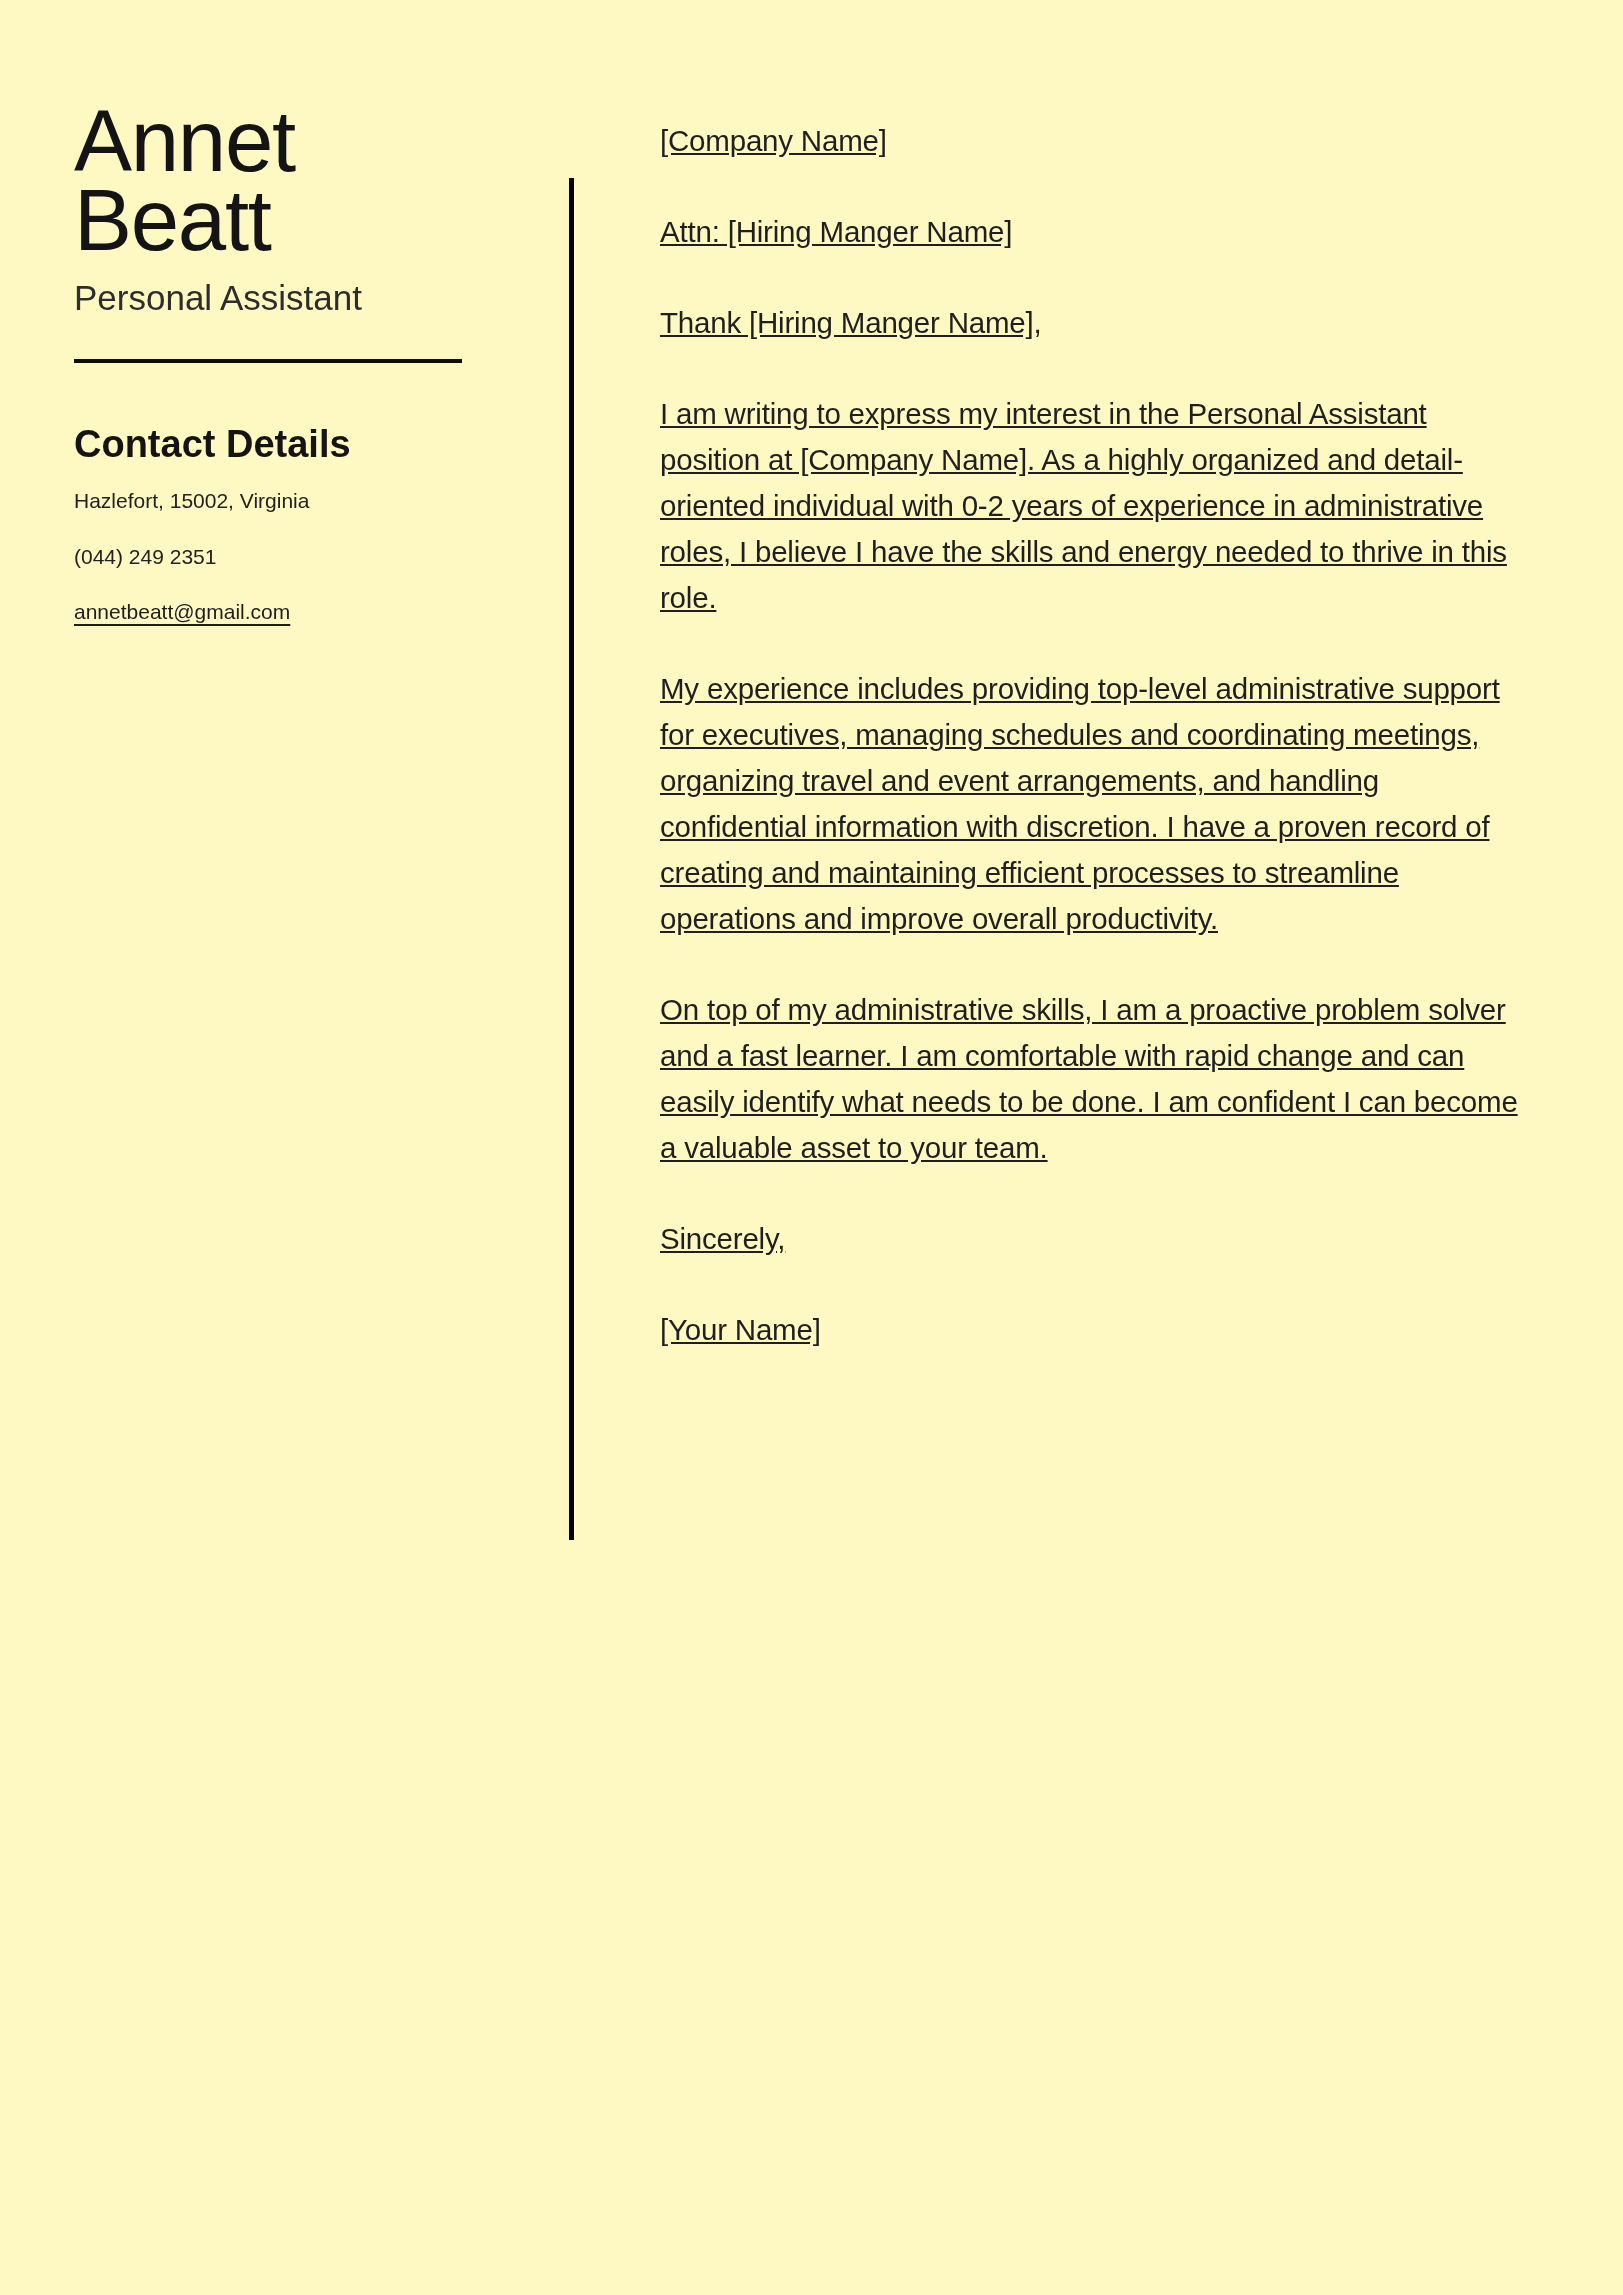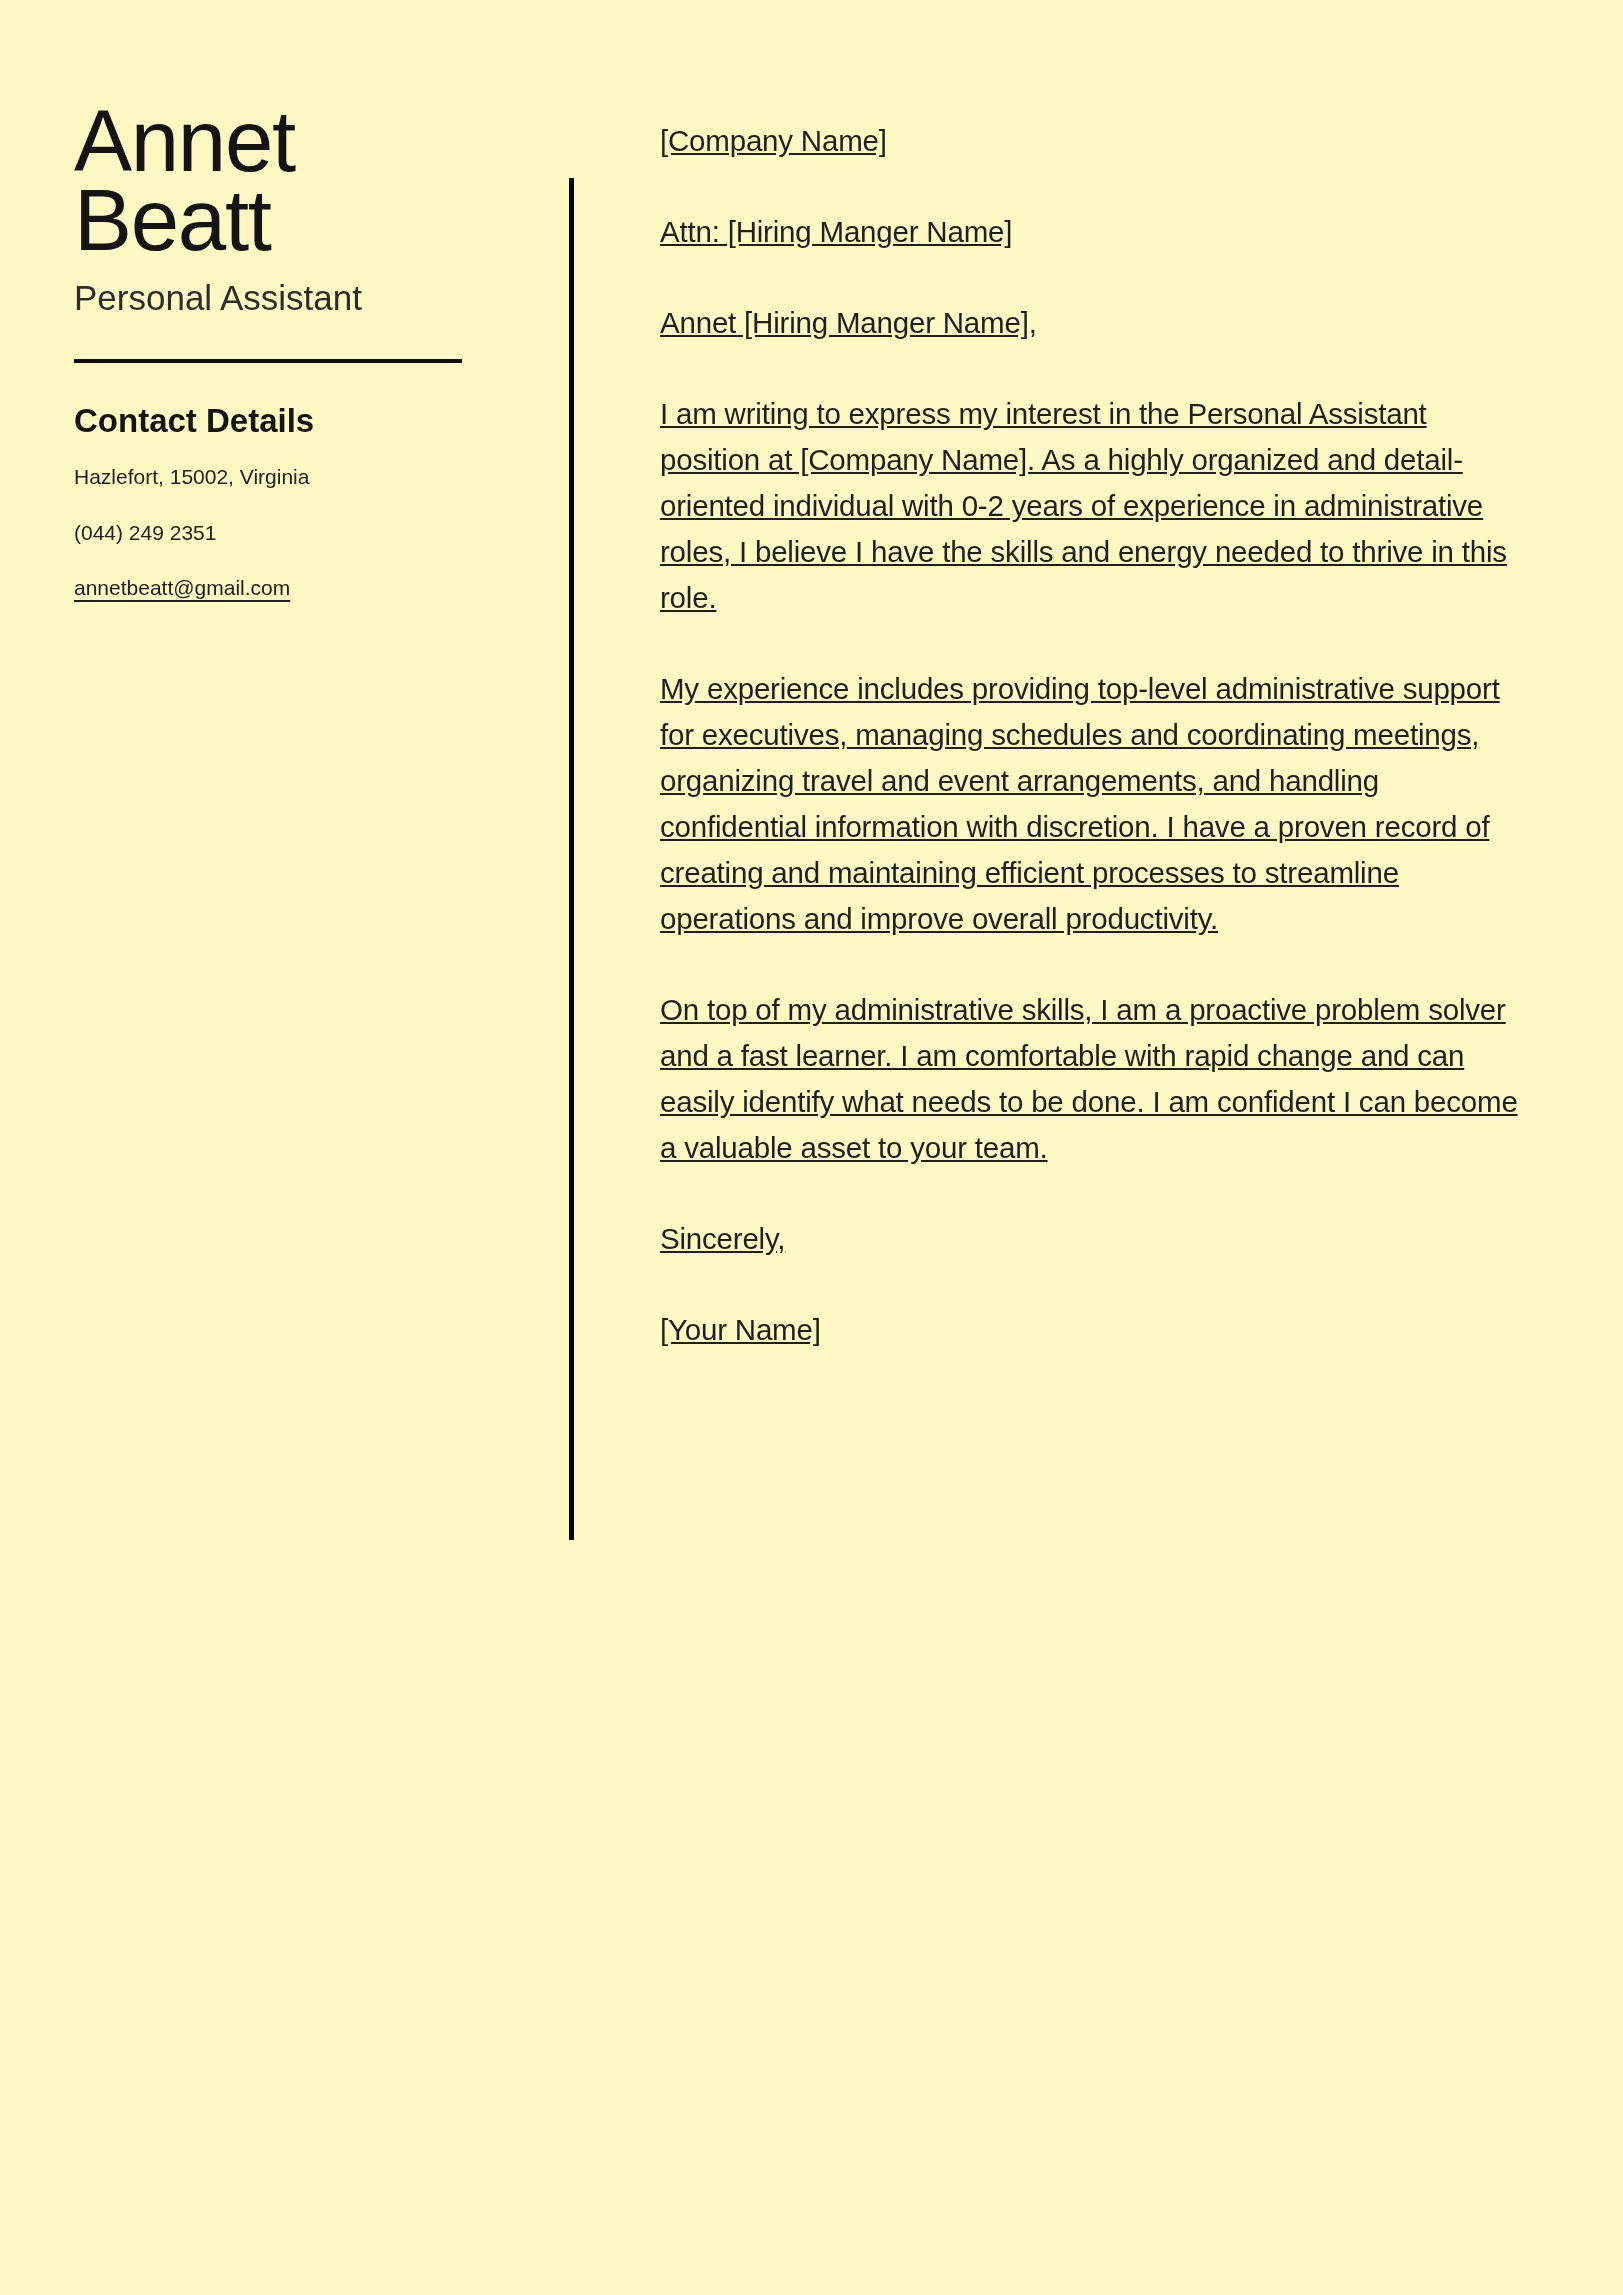--- a/index.html
+++ b/index.html
@@ -35,22 +35,22 @@
     line-height: 41px;
     color: #2d2d2d;
   }
   .sidebar-rule {
     margin-top: 41px;
     width: 388px;
     height: 0;
     border-top: 4.6px solid #0d0d0d;
   }
   .contact-heading {
-    margin-top: 38px;
-    font-size: 33px;
+    margin-top: 62px;
+    font-size: 38px;
     line-height: 39px;
     font-weight: 700;
     color: #141414;
   }
   .contact-item {
     margin-top: 18.3px;
     font-size: 21px;
     line-height: 37px;
     color: #222222;
   }
@@ -102,21 +102,21 @@
     <div class="contact-item">
       <span class="contact-email">annetbeatt@gmail.com</span>
     </div>
   </div>
 
   <div class="vertical-divider"></div>
 
   <div class="letter">
     <p>[Company Name]</p>
     <p>Attn: [Hiring Manger Name]</p>
-    <p>Annet [Hiring Manger Name],</p>
+    <p>Thank [Hiring Manger Name],</p>
     <p>I am writing to express my interest in the Personal Assistant position at [Company Name]. As a highly organized and detail-oriented individual with 0-2 years of experience in administrative roles, I believe I have the skills and energy needed to thrive in this role.</p>
     <p>My experience includes providing top-level administrative support for executives, managing schedules and coordinating meetings, organizing travel and event arrangements, and handling confidential information with discretion. I have a proven record of creating and maintaining efficient processes to streamline operations and improve overall productivity.</p>
     <p>On top of my administrative skills, I am a proactive problem solver and a fast learner. I am comfortable with rapid change and can easily identify what needs to be done. I am confident I can become a valuable asset to your team.</p>
     <p>Sincerely,</p>
     <p>[Your Name]</p>
   </div>
 
 </div>
 
 

